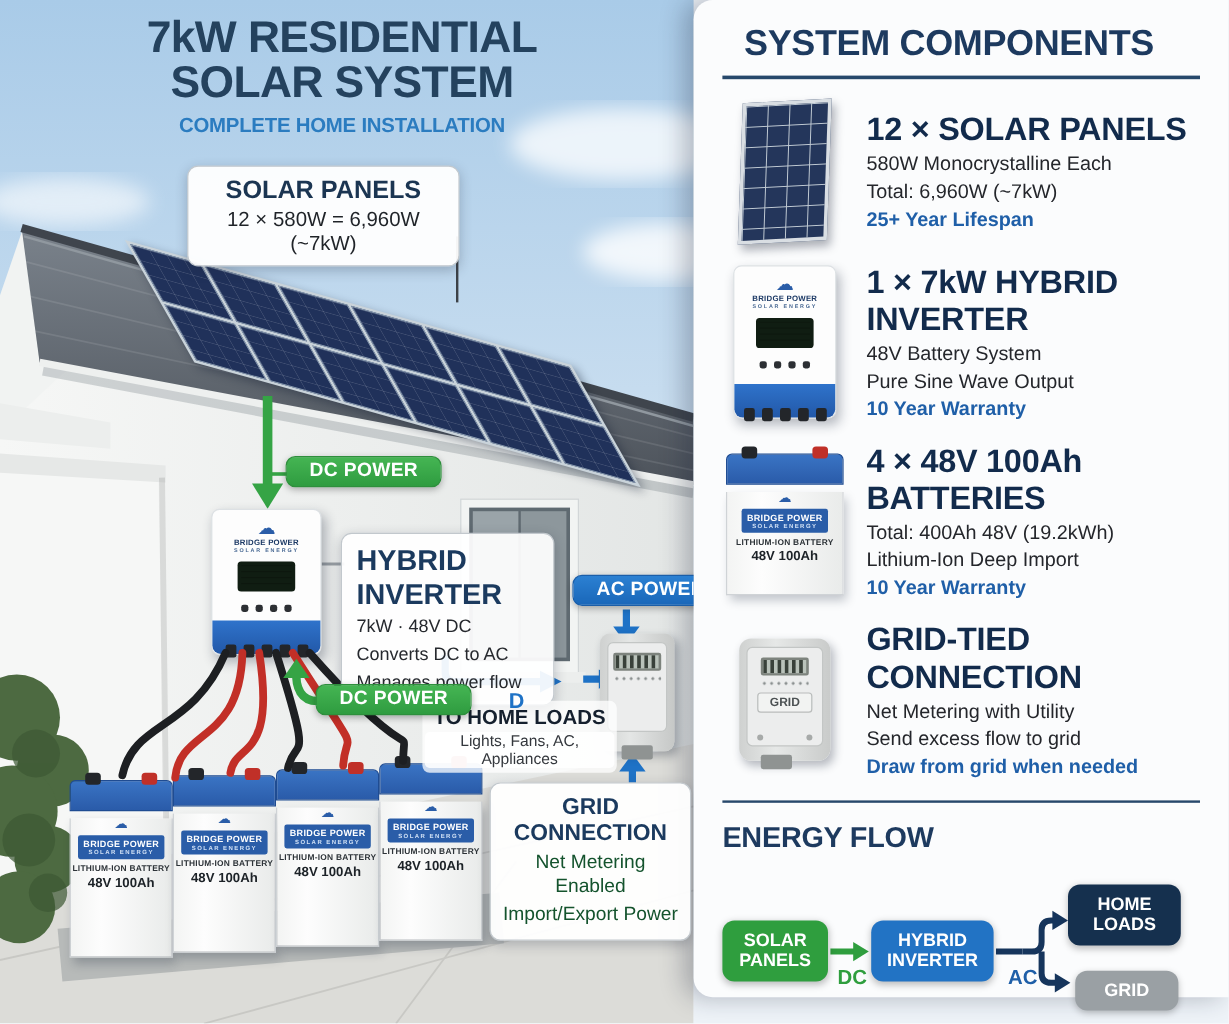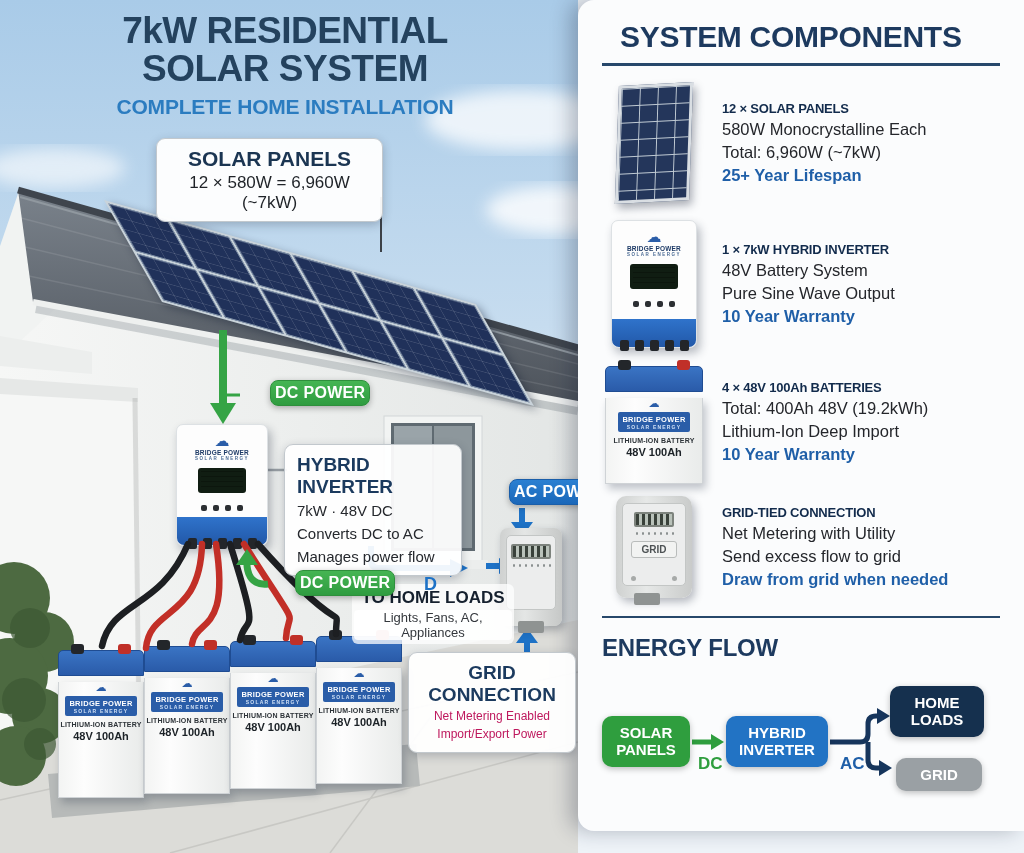--- a/index.html
+++ b/index.html
@@ -7,44 +7,44 @@
   #stage { position:relative; width:1024px; height:853px; background:#eef3f8; }
 
   
   #scene { position:absolute; left:0; top:0; width:578px; height:853px; overflow:hidden;
            background:linear-gradient(180deg,#a9cbe8 0%,#c6dcef 38%,#e3eef7 62%,#eef3f6 100%); }
   .scene-svg, .cable-overlay { position:absolute; left:0; top:0; pointer-events:none; }
   .cable-overlay { z-index:5; }
 
   .scene-title { position:absolute; left:18px; top:12px; width:534px; text-align:center; z-index:6; }
   .scene-title .t1, .scene-title .t2 { font-size:37px; font-weight:800; color:#24425e; letter-spacing:-.5px; line-height:1.03; }
-  .scene-title .sub { margin-top:7px; font-size:21px; font-weight:800; color:#2b7cc0; letter-spacing:-.2px; }
+  .scene-title .sub { margin-top:7px; font-size:17px; font-weight:800; color:#2b7cc0; letter-spacing:-.2px; }
 
   .callout { position:absolute; background:rgba(255,255,255,.95); border:1px solid #c2c8cd; border-radius:9px;
              box-shadow:0 3px 10px rgba(30,40,60,.25); z-index:6; }
   .co-solar { left:156px; top:138px; width:227px; padding:8px 6px; text-align:center; }
   .co-solar .co-title { font-size:21px; font-weight:800; color:#1b3552; }
   .co-solar .co-line  { font-size:17px; color:#1f2328; margin-top:2px; }
 
   .co-inverter { left:284px; top:444px; width:178px; padding:9px 12px; background:rgba(255,255,255,.93); }
-  .co-inverter .co-title { font-size:19px; font-weight:800; color:#1b3a5e; }
+  .co-inverter .co-title { font-size:24px; font-weight:800; color:#1b3a5e; }
   .co-inverter .co-line { font-size:15px; color:#26292e; margin-top:4px; line-height:1.25; }
 
   .co-grid { left:408px; top:652px; width:168px; padding:9px 6px; text-align:center; }
   .co-grid .co-title { font-size:19px; font-weight:800; color:#1b3a5e; line-height:1.15; }
-  .co-grid .co-line { font-size:12px; color:#be185d; margin-top:3px; line-height:1.3; }
+  .co-grid .co-line { font-size:16px; color:#14532d; margin-top:3px; line-height:1.3; }
 
   .home-loads { position:absolute; left:352px; top:584px; width:162px; text-align:center; z-index:6;
                 background:rgba(255,255,255,.75); border-radius:6px; padding:4px 2px; }
   .home-loads .hl-title { font-size:17px; font-weight:800; color:#15202e; }
   .home-loads .hl-sub { font-size:13px; color:#34383d; margin-top:2px; background:rgba(255,255,255,.85); border-radius:4px; }
   .d-label { position:absolute; left:424px; top:574px; z-index:6; color:#1e72c6; font-weight:900; font-size:18px; }
 
-  .badge { position:absolute; color:#fff; font-weight:800; font-size:16px; padding:3px 4px; border-radius:8px;
-           box-shadow:0 2px 6px rgba(0,0,0,.3); z-index:6; letter-spacing:.3px; white-space:nowrap;margin-left:32px; }
+  .badge { position:absolute; color:#fff; font-weight:800; font-size:16px; padding:3px 19px; border-radius:8px;
+           box-shadow:0 2px 6px rgba(0,0,0,.3); z-index:6; letter-spacing:.3px; white-space:nowrap; }
   .badge.green { background:linear-gradient(180deg,#45b553,#2f9c40); border:1px solid #2e8f3c; }
   .badge.blue  { background:linear-gradient(180deg,#2b80d2,#1a67b9); border:1px solid #1a5ea9; }
   .b-dc1 { left:238px; top:380px; }
   .b-dc2 { left:263px; top:570px; }
   .b-ac  { left:477px; top:479px; }
 
   
   .solar-array { position:absolute; left:104px; top:200px; width:386px; height:118px; z-index:2;
                  transform:matrix(0.9637,0.2694,0.4915,0.8644,0,0); transform-origin:0 0;
                  display:grid; grid-template-columns:repeat(6,1fr); grid-template-rows:repeat(2,1fr);
@@ -100,21 +100,21 @@
   .meter-tab { position:absolute; left:18px; bottom:-7px; width:26px; height:12px; background:#8f9392; border-radius:2px; }
 
   
   #panel { position:absolute; left:578px; top:0; width:446px; height:831px; background:#fbfcfd;
            border-radius:16px 0 0 16px; box-shadow:-8px 0 20px rgba(20,30,50,.28);
            padding:20px 24px 0 24px; }
   .p-heading { font-size:30px; font-weight:800; color:#1d3a5f; letter-spacing:-.3px; margin-left:18px; }
   .p-rule { height:2.5px; background:#27486b; margin-top:9px; }
   .comp-row { display:flex; align-items:center; gap:16px; margin-top:18px; }
   .comp-fig { width:104px; min-width:104px; display:flex; justify-content:center; }
-  .comp-title { font-size:13px; font-weight:800; color:#122b4c; letter-spacing:-.2px; }
+  .comp-title { font-size:27px; font-weight:800; color:#122b4c; letter-spacing:-.2px; }
   .comp-line { font-size:16.5px; color:#24262b; margin-top:4px; }
   .comp-accent { font-size:16.5px; font-weight:700; color:#1f5fa8; margin-top:4px; }
 
   .pv-mini { width:74px; height:118px; background:#24365b; border:3px solid #d9dee3; box-shadow:3px 5px 8px rgba(20,30,50,.35);
              transform:rotate(2deg) skewY(-5deg);
              background-image:linear-gradient(#c0cad3 1px,transparent 1px),linear-gradient(90deg,#c0cad3 1px,transparent 1px);
              background-size:18px 17px; }
   .mini-inverter { position:relative; width:86px; height:128px; left:0; top:0; }
   .mini-battery { position:relative; width:98px; height:112px; left:0; top:0; }
   .mini-battery .bat-body { height:86px; }

